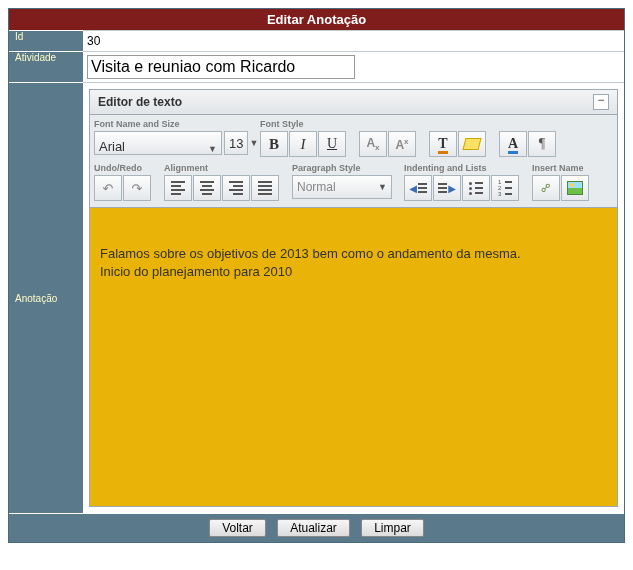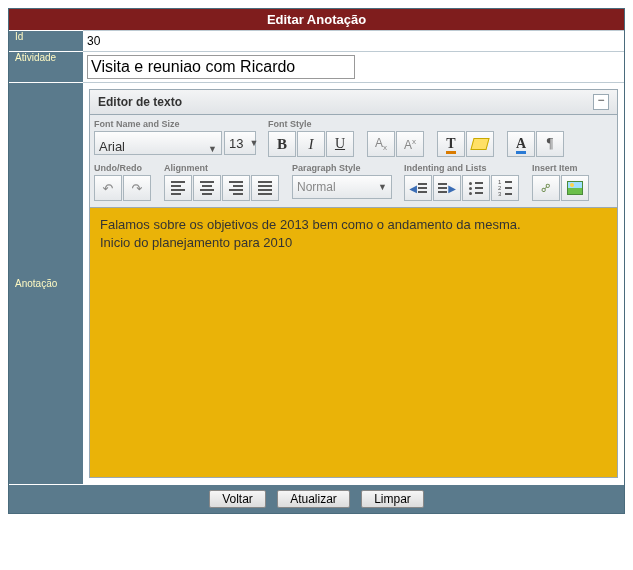--- a/index.html
+++ b/index.html
@@ -130,20 +130,21 @@
     color: #555;
   }
   .para-sel { color: #888; font-size: 12px; width: 100px; justify-content: space-between; }
   .ed-area {
     padding: 8px 10px;
     font-size: 13px;
     color: #333;
     height: 253px;
     overflow: auto;
     line-height: 1.35;
+    margin-top: 29px;
   }
   .btn {
     font-family: Arial, sans-serif;
     font-size: 12px;
     padding: 1px 12px;
     background: linear-gradient(#f6f6f6,#dcdcdc);
     border: 1px solid #888;
     border-radius: 2px;
     cursor: pointer;
     margin: 0 4px;
@@ -185,21 +186,21 @@
   .g-indent{display:flex;align-items:center;gap:1px;}
   .g-indent .bars{display:flex;flex-direction:column;gap:2px;}
   .g-indent .bars span{width:9px;height:2px;background:#555;display:block;}
   .g-indent .arr{font-size:10px;color:#3b6db5;}
   .g-undo{font-size:13px;color:#888;}
   .g-hl{width:14px;height:10px;background:#ffe066;border:1px solid #c8a800;transform:skewX(-15deg);}
   .g-para{font-family:"Times New Roman",serif;font-size:14px;color:#555;}
   .g-link{font-size:12px;color:#6b8a4a;transform:rotate(-45deg);}
   .g-img{width:14px;height:12px;border:1px solid #4a8a3a;background:linear-gradient(#9fe0ff 50%, #6bbf4a 50%);position:relative;}
   .g-img::after{content:"";position:absolute;width:4px;height:4px;background:#ffd24a;border-radius:50%;left:2px;top:1px;}
-  .g-ax{font-size:12px;color:#888;}
+  .g-ax{font-size:12px;color:#888;font-weight:bold;}
   .g-ax sub, .g-ax sup{font-size:8px;}
   .g-color{position:relative;font-size:14px;font-family:"Times New Roman",serif;color:#333;font-weight:bold;}
   .g-color.u{color:#333;}
   .g-color .bar{position:absolute;left:0;right:0;bottom:-2px;height:3px;background:#d97b00;}
 </style>
 </head>
 <body>
 
 <div class="wrap">
   <div class="title-bar">Editar Anotação</div>
@@ -226,21 +227,21 @@
           <div class="toolbar">
 
             <div class="tb-row">
               <div class="tb-group">
                 <span class="tb-group-label">Font Name and Size</span>
                 <div class="tb-btns">
                   <div class="fontsel" style="width:128px;justify-content:space-between;align-items:flex-end;">
                     <span>Arial</span>
                         <span class="caret">▼</span>
                   </div>
-                  <div class="fontsel" style="width:32px;justify-content:space-between;margin-left:2px;">
+                  <div class="fontsel" style="width:24px;justify-content:space-between;margin-left:2px;">
                     <span>13</span>
                         <span class="caret">▼</span>
                   </div>
                 </div>
               </div>
               <div class="tb-group">
                 <span class="tb-group-label">Font Style</span>
                 <div class="tb-btns">
                   <div class="tb-btn">
                         <span class="g-bold">B</span>
@@ -397,21 +398,21 @@
                           </span>
                           <span class="r">
                             <span class="n">3</span>
                             <span class="l"></span>
                           </span>
                         </span>
                       </div>
                 </div>
               </div>
               <div class="tb-group">
-                <span class="tb-group-label">Insert Item</span>
+                <span class="tb-group-label">Insert Name</span>
                 <div class="tb-btns">
                   <div class="tb-btn">
                         <span class="g-link">⚯</span>
                       </div>
                   <div class="tb-btn">
                         <span class="g-img"></span>
                       </div>
                 </div>
               </div>
             </div>

